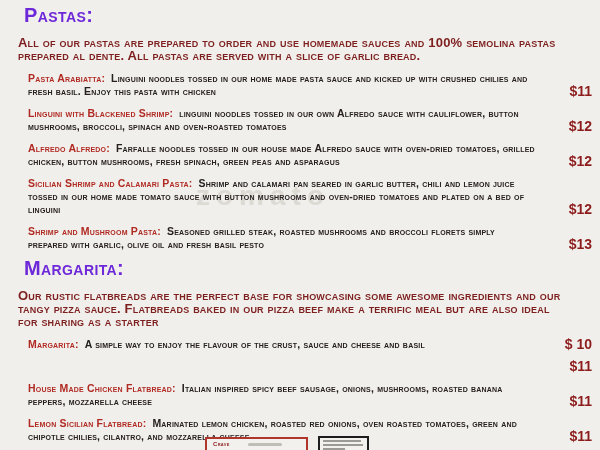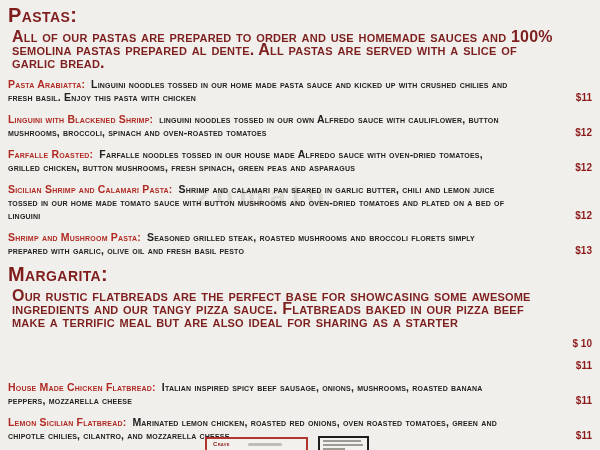--- a/index.html
+++ b/index.html
@@ -22,54 +22,55 @@
     font-size: 28px;
     font-variant: normal;
     letter-spacing: 6px;
     color: rgba(168,162,152,0.28);
     user-select: none;
     z-index: 0;
   }
   .menu-section { position: relative; z-index: 1; }
   .section-flatbreads { margin-top: 6px; }
   h1.section-title {
-    margin: 0 0 2px 0;
+    margin: 0 0 2px 16px;
     font-size: 20px;
     line-height: 22px;
     letter-spacing: 0.4px;
-    color: #7f1d1d;
+    color: #6d28d9;
   }
   .section-intro {
-    margin: 4px;
+    margin: 10px;
     width: 545px;
-    font-size: 16px;
+    font-size: 13px;
     line-height: 13px;
     letter-spacing: 0.2px;
     color: #7d1f1f;
   }
   .menu-item {
     display: flex;
     margin-top: 9px;
     align-items: flex-end;
+    margin-left: 20px;
   }
   .item-desc {
     margin: 0;
     width: 508px;
     font-size: 10.5px;
     line-height: 13px;
     letter-spacing: 0.2px;
     color: #262020;
   }
   .item-name {
     color: #b02a23;
     margin-right: 6px;
   }
   .item-price {
     margin-left: auto;
-    font-size: 10px;
+    font-size: 14px;
     line-height: 13px;
     color: #8c1c1c;
     white-space: nowrap;
     align-self: flex-end;
   }
   .badge-red {
     position: absolute;
     left: 205px;
     top: 437px;
     width: 103px;
@@ -132,40 +133,41 @@
       <p class="item-desc"><span class="item-name">Pasta Arabiatta:</span><span>Linguini noodles tossed in our home made pasta sauce and kicked up with crushed chilies and fresh basil.  Enjoy this pasta with chicken</span></p>
       <span class="item-price">$11</span>
     </div>
 
     <div class="menu-item">
       <p class="item-desc"><span class="item-name">Linguini with Blackened Shrimp:</span><span>linguini noodles tossed in our own Alfredo sauce with cauliflower, button mushrooms, broccoli, spinach and oven-roasted tomatoes</span></p>
       <span class="item-price">$12</span>
     </div>
 
     <div class="menu-item">
-      <p class="item-desc"><span class="item-name">Farfalle Roasted:</span><span>Farfalle noodles tossed in our house made Alfredo sauce with oven-dried tomatoes, grilled chicken, button mushrooms, fresh spinach, green peas and asparagus</span></p>
+      <p class="item-desc"><span class="item-name">Alfredo Alfredo:</span><span>Farfalle noodles tossed in our house made Alfredo sauce with oven-dried tomatoes, grilled chicken, button mushrooms, fresh spinach, green peas and asparagus</span></p>
       <span class="item-price">$12</span>
     </div>
 
     <div class="menu-item">
       <p class="item-desc"><span class="item-name">Sicilian Shrimp and Calamari Pasta:</span><span>Shrimp and calamari pan seared in garlic butter, chili and lemon juice tossed in our home made tomato sauce with button mushrooms and oven-dried tomatoes and plated on a bed of linguini</span></p>
       <span class="item-price">$12</span>
     </div>
 
     <div class="menu-item">
       <p class="item-desc"><span class="item-name">Shrimp and Mushroom Pasta:</span><span>Seasoned grilled steak, roasted mushrooms and broccoli florets simply prepared with garlic, olive oil and fresh basil pesto</span></p>
       <span class="item-price">$13</span>
     </div>
   </section>
 
   <section class="menu-section section-flatbreads">
     <h1 class="section-title">Margarita:</h1>
     <p class="section-intro">Our rustic flatbreads are the perfect base for showcasing some awesome ingredients and our tangy pizza sauce. Flatbreads baked in our pizza beef make a terrific meal but are also ideal for sharing as a starter</p>
 
     <div class="menu-item">
+      <p class="item-desc"><span class="item-name">Margarita:</span><span>A simple way to enjoy the flavour of the crust, sauce and cheese and basil</span></p>
       <span class="item-price">$ 10</span>
     </div>
 
     <div class="menu-item">
       <span class="item-price">$11</span>
     </div>
 
     <div class="menu-item">
       <p class="item-desc"><span class="item-name">House Made Chicken Flatbread:</span><span>Italian inspired spicy beef sausage, onions, mushrooms, roasted banana peppers, mozzarella cheese</span></p>
       <span class="item-price">$11</span>

